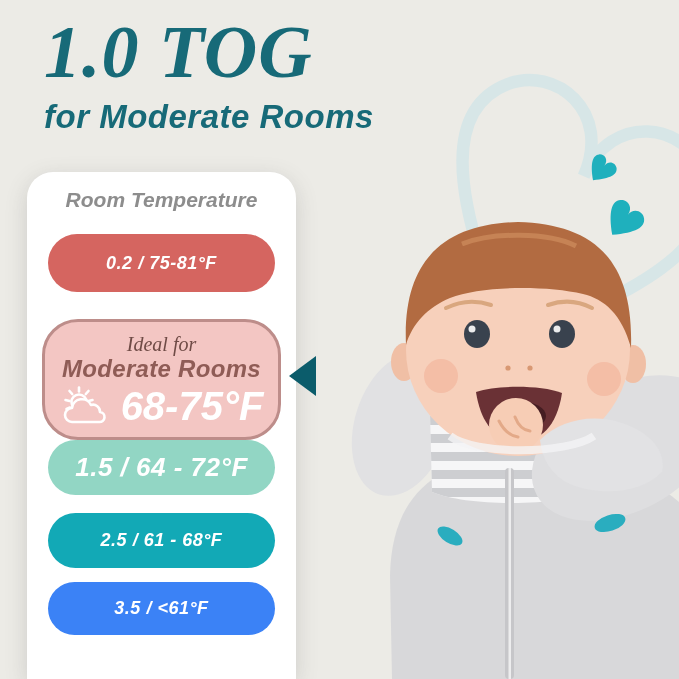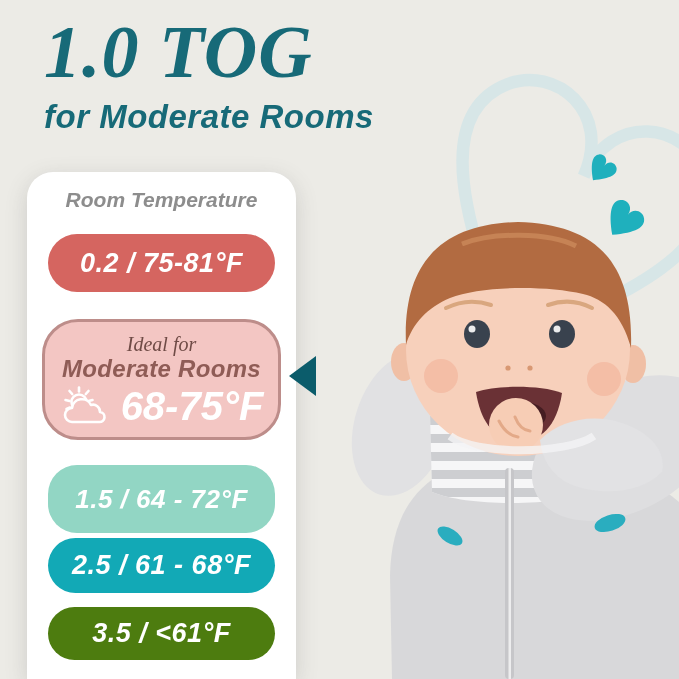--- a/index.html
+++ b/index.html
@@ -25,24 +25,24 @@
     box-shadow:0 6px 22px rgba(80,80,80,.20);
   }
   .card-head{
     margin:16px 8px 0;text-align:center;font-weight:bold;
     font-size:21px;line-height:23px;color:#8d8d8d;
   }
   .pill{
     display:flex;align-items:center;justify-content:center;
     font-weight:bold;color:#fff;letter-spacing:.5px;white-space:nowrap;
   }
-  .pill-simple{height:56px;border-radius:29px;margin:0 21px;font-size:27px;}
+  .pill-simple{height:56px;border-radius:29px;margin:0 21px;font-size:18px;}
   .pill-02{margin-top:23px;height:58px;}
-  .pill-15{margin-top:25px;height:68px;font-size:26px;}
-  .pill-25{margin-top:5px;height:55px;}
+  .pill-15{margin-top:0;height:55px;font-size:26px;}
+  .pill-25{margin-top:18px;height:55px;}
   .pill-35{margin-top:14px;height:53px;}
   .pill-ideal{
     margin:27px 15px 0;height:115px;border-radius:36px;border:3px solid;
     display:flex;flex-direction:column;align-items:center;justify-content:center;
   }
   .ideal-eyebrow{font-family:"Liberation Serif",serif;font-size:20px;line-height:1.1;}
   .ideal-room{font-size:24px;font-weight:bold;line-height:1.15;letter-spacing:.3px;}
   .ideal-temprow{display:flex;align-items:center;gap:9px;margin-top:3px;}
   .ideal-temp{font-size:40px;font-weight:bold;line-height:1;}
   
@@ -161,18 +161,18 @@
           <path d="M12 36 a7 7 0 0 1 0-14 a10 10 0 0 1 19-3 a7 7 0 0 1 9 7 a5 5 0 0 1 -1 10 z" fill="#f3c6c3" stroke="#ffffff" stroke-width="2.6" stroke-linejoin="round"></path>
         </svg>
         <span class="ideal-temp" style="color: rgb(255, 255, 255);">68-75°F</span>
       </div>
     </div>
 
     <div class="pill pill-simple pill-15" style="background-color: rgb(146, 214, 196); color: rgb(255, 255, 255);">1.5 / 64 - 72°F</div>
 
     <div class="pill pill-simple pill-25" style="background-color: rgb(18, 169, 182); color: rgb(255, 255, 255);">2.5 / 61 - 68°F</div>
 
-    <div class="pill pill-simple pill-35" style="background-color: #4d7c0f; color: rgb(255, 255, 255);">3.5 / &lt;61°F</div>
+    <div class="pill pill-simple pill-35" style="background-color: #3b82f6; color: rgb(255, 255, 255);">3.5 / &lt;61°F</div>
   </div>
 
   <div class="pointer"></div>
 
 </div>
 
 </body></html>

